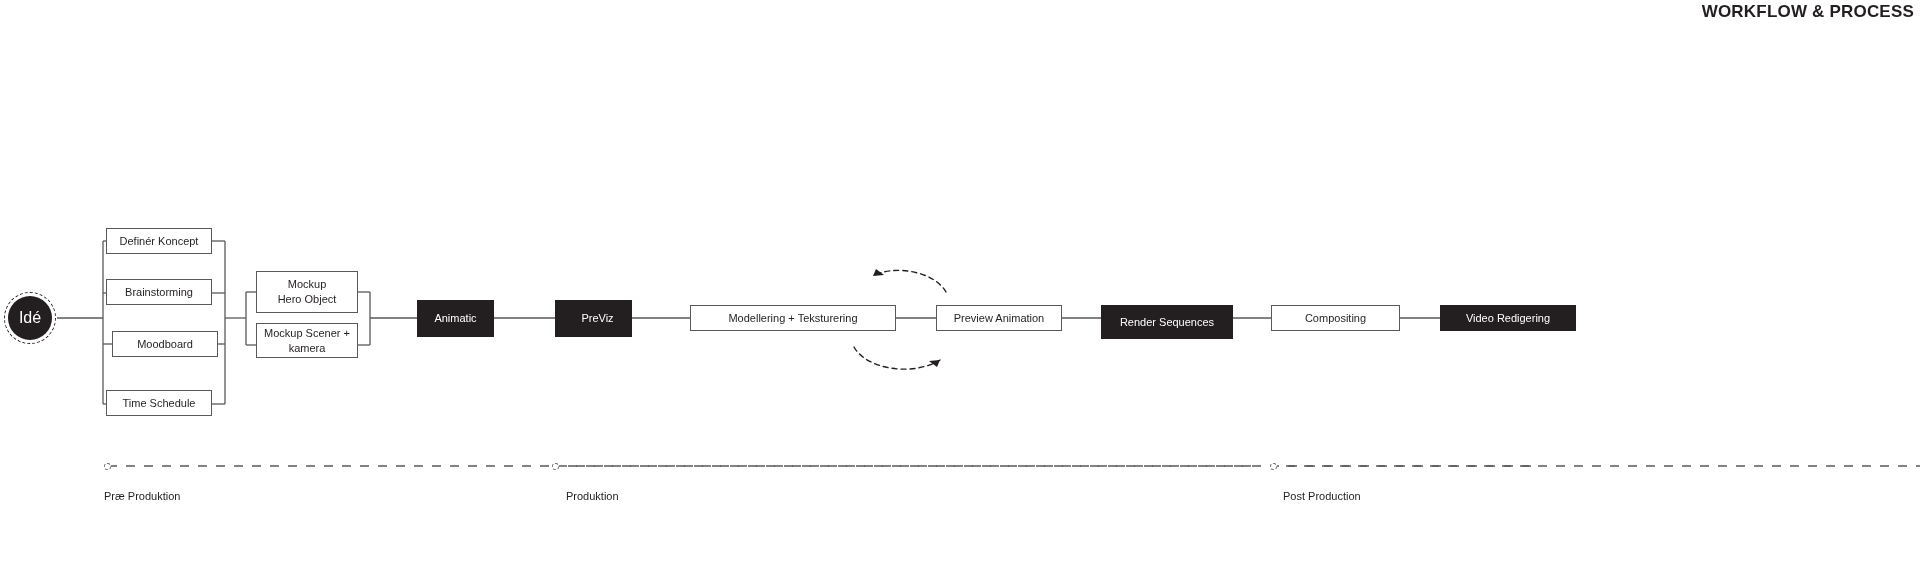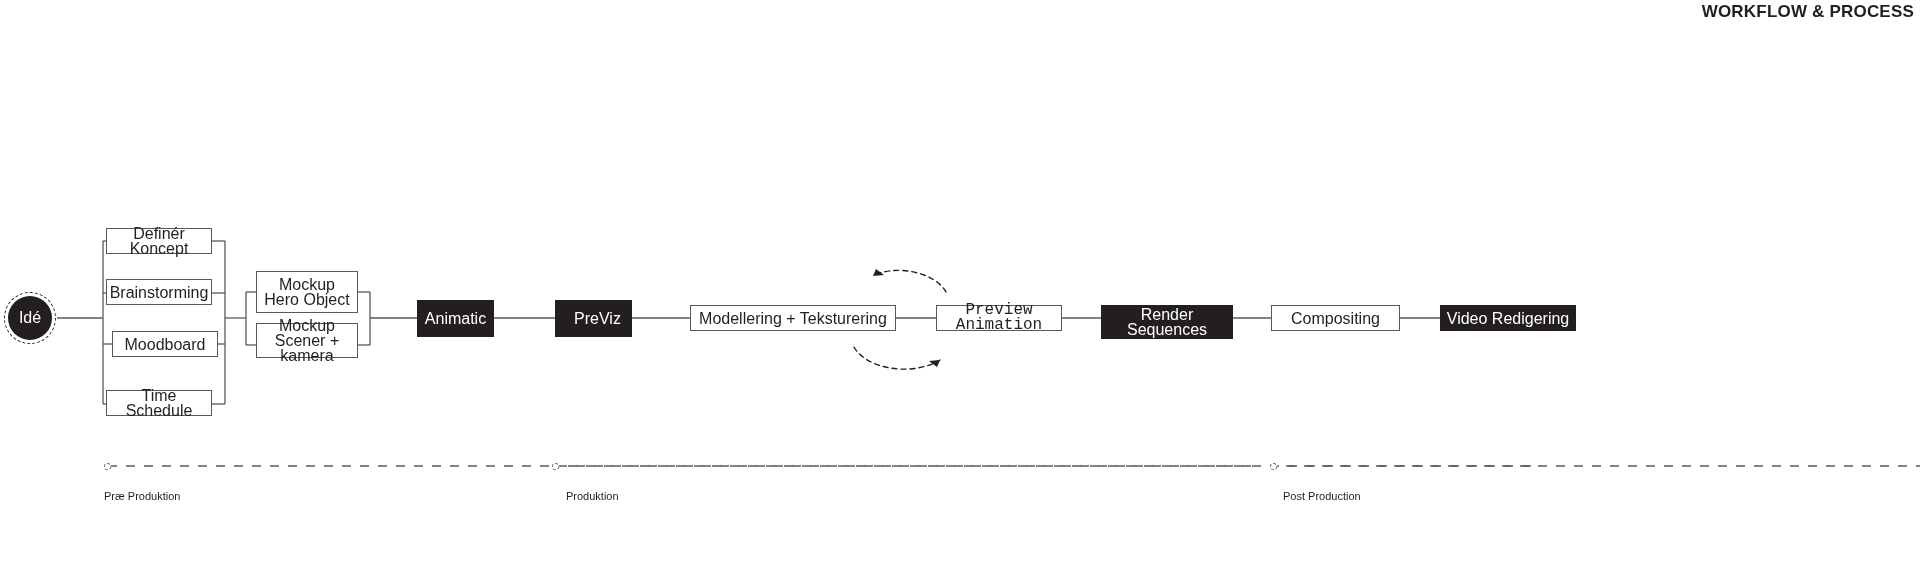--- a/index.html
+++ b/index.html
@@ -73,21 +73,21 @@
   }
 
   
   .node {
     position: absolute;
     box-sizing: border-box;
     display: flex;
     align-items: center;
     justify-content: center;
     text-align: center;
-    font-size: 16px;
+    font-size: 11px;
     line-height: 15px;
     padding: 0 4px;
   }
   .node.light {
     background: #ffffff;
     border: 1px solid #58595b;
     color: #231f20;
   }
   .node.dark {
     background: #231f20;
@@ -210,21 +210,21 @@
 </div>
 
 <div class="node dark" style="left:555px; top:300px; width:77px; height:37px;padding-left:12px;">
   <span>PreViz</span>
 </div>
 
 <div class="node light" style="left:690px; top:305px; width:206px; height:26px;">
   <span>Modellering + Teksturering</span>
 </div>
 
-<div class="node light" style="left:936px; top:305px; width:126px; height:26px;font-family:Liberation Mono, monospace;">
+<div class="node light" style="left:936px; top:305px; width:126px; height:26px;">
   <span>Preview Animation</span>
 </div>
 
 <div class="node dark" style="left:1101px; top:305px; width:132px; height:34px;">
   <span>Render Sequences</span>
 </div>
 
 <div class="node light" style="left:1271px; top:305px; width:129px; height:26px;">
   <span>Compositing</span>
 </div>

